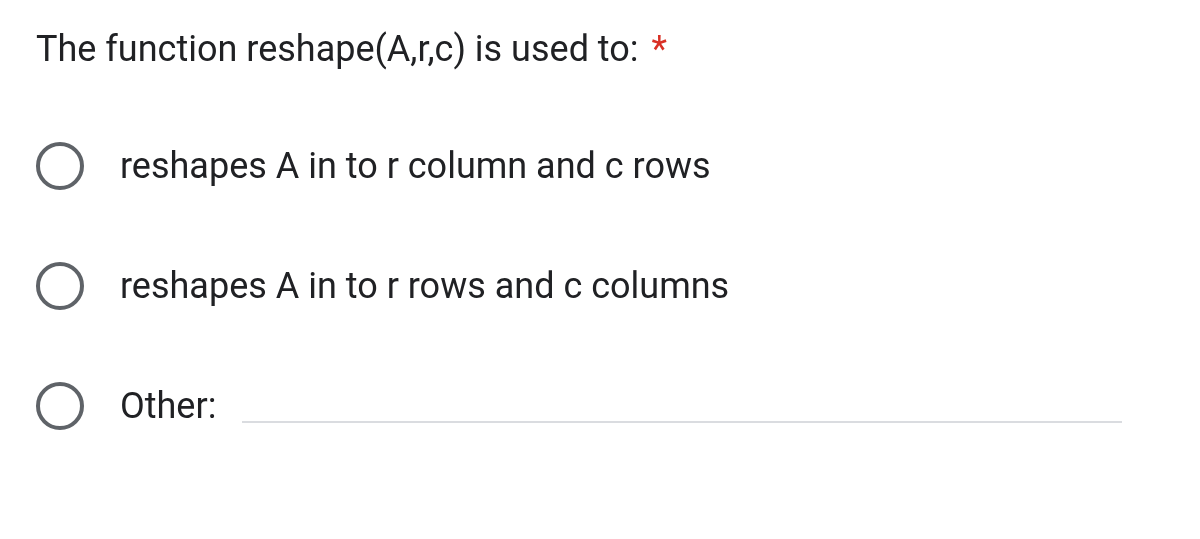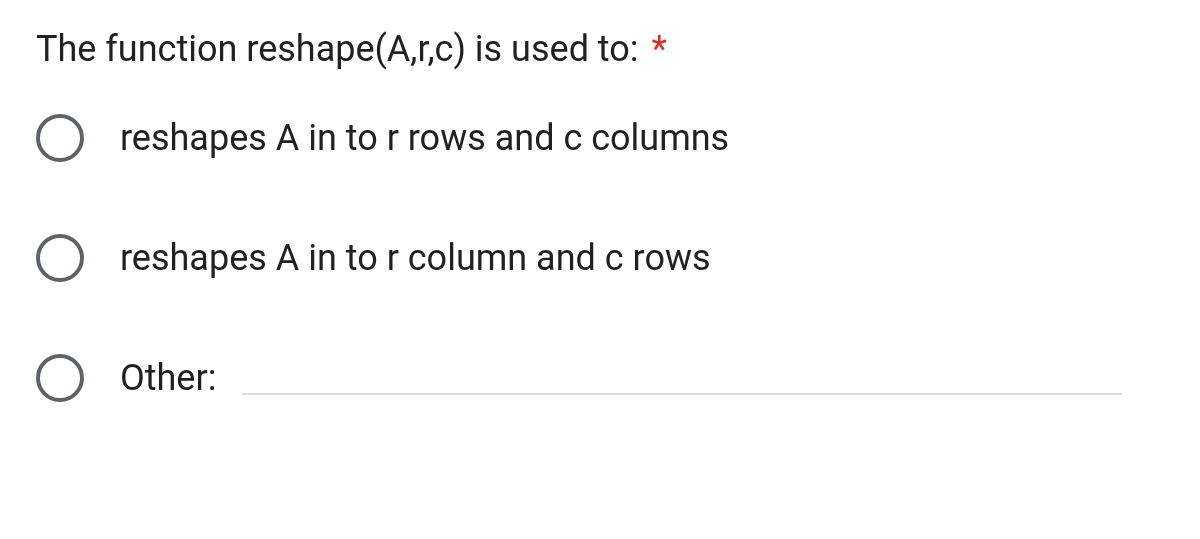--- a/index.html
+++ b/index.html
@@ -11,21 +11,21 @@
       font-family: 'Roboto', 'Google Sans', Arial, sans-serif;
       background: #ffffff;
       width: 1200px;
       height: 539px;
       padding: 28px 36px;
     }
     .question-title {
       font-size: 36px;
       color: #202124;
       font-weight: 400;
-      margin-bottom: 44px;
+      margin-bottom: 72px;
       letter-spacing: 0;
     }
     .required-asterisk {
       color: #d93025;
       margin-left: 4px;
     }
     .options-container {
       display: flex;
       flex-direction: column;
       gap: 72px;
@@ -80,26 +80,26 @@
 
 <div class="question-title">
   <span>The function reshape(A,r,c)  is used to:</span>
   <span class="required-asterisk">*</span>
 </div>
 
 <div class="options-container">
 
   <div class="option-row">
     <div class="radio-circle"></div>
-    <span class="option-label">reshapes A in to r rows and c columns</span>
+    <span class="option-label">reshapes A in to r column and c rows</span>
   </div>
 
   <div class="option-row">
     <div class="radio-circle"></div>
-    <span class="option-label">reshapes A in to r column and c rows</span>
+    <span class="option-label">reshapes A in to r rows and c columns</span>
   </div>
 
   <div class="other-row">
     <div class="radio-circle"></div>
     <div class="other-input-wrapper">
       <span class="other-label">Other:</span>
       <div class="other-underline"></div>
     </div>
   </div>
 

